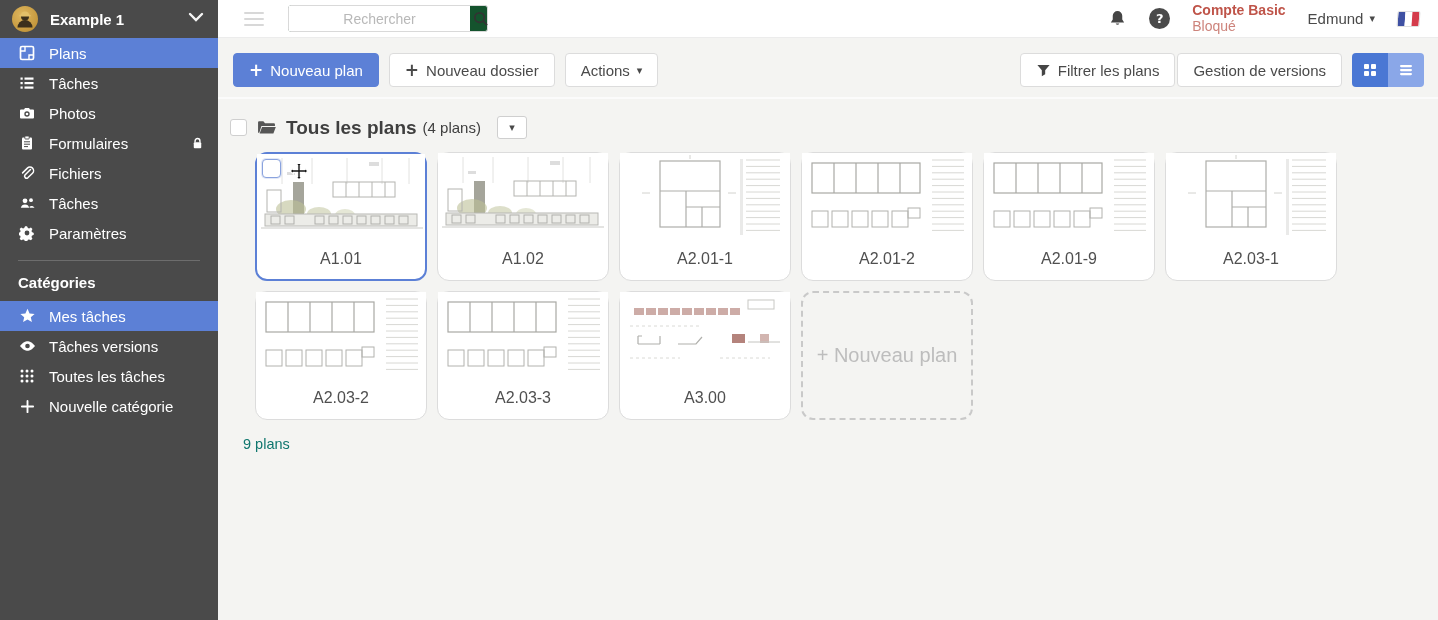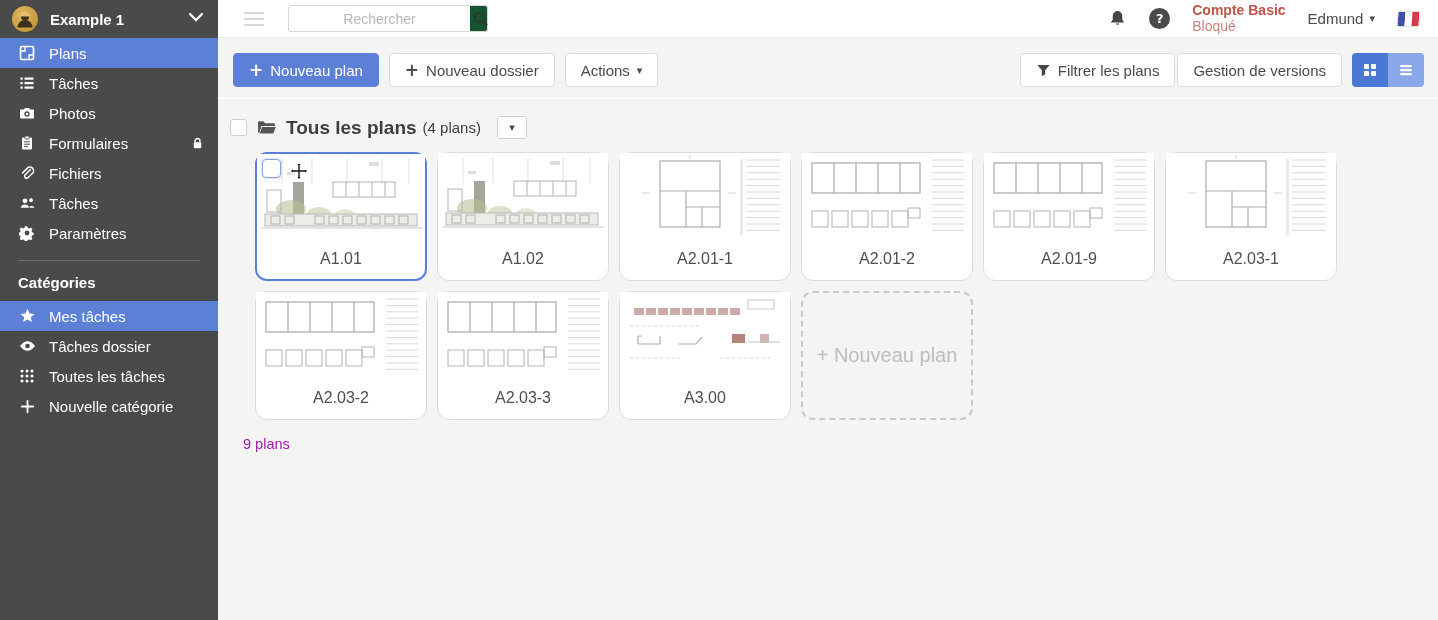--- a/index.html
+++ b/index.html
@@ -66,21 +66,21 @@
   .grid { width:1082px; margin:13px 0 0 37px; display:flex; flex-wrap:wrap; gap:10px; }
   .card { width:172px; height:129px; background:#fff; border:1px solid #dcdcdc; border-radius:12px; position:relative; cursor:pointer; display:flex; flex-direction:column; }
   .card.sel { border:2px solid var(--accent,#5c80d6); }
   .thumb { height:88px; overflow:hidden; background:#fff; }
   .thumb svg { display:block; }
   .card-label { flex:1; display:flex; align-items:center; justify-content:center; font-size:16px; color:#4f4f4f; padding-bottom:4px; }
   .card-checkbox { position:absolute; left:5px; top:5px; width:19px; height:19px; background:#fff; border:1px solid #8aa3de; border-radius:4px; box-shadow:0 0 0 1px rgba(138,163,222,.25); cursor:pointer; }
   .move-cursor { position:absolute; left:32px; top:7px; }
   .card.dashed { background:transparent; border:2px dashed #c9c9c9; align-items:center; justify-content:center; }
   .card.dashed .ph { color:#bdbdbd; font-size:20px; }
-  .footer-count { margin:16px 0 0 25px; font-size:14.5px; color:#a21caf; }
+  .footer-count { margin:16px 0 0 25px; font-size:14.5px; color:#0f766e; }
 </style>
 </head>
 <body>
 
 <div class="app">
 
   <aside class="sidebar">
     <div class="ws-header">
       <span class="avatar">
         <svg width="26" height="26" viewBox="0 0 26 26">
@@ -190,21 +190,21 @@
           </span>
           <span class="lbl">Mes tâches</span>
         </div>
         <div class="side-item">
           <span class="icn">
             <svg width="17" height="16" viewBox="0 0 17 16">
               <path d="M1 8 C4 4.2 6.4 3.2 8.5 3.2 S13 4.2 16 8 C13 11.8 10.6 12.8 8.5 12.8 S4 11.8 1 8z" fill="#fff"></path>
               <circle cx="8.5" cy="8" r="2.3" fill="#4a4a4a"></circle>
             </svg>
           </span>
-          <span class="lbl">Tâches dossier</span>
+          <span class="lbl">Tâches versions</span>
         </div>
         <div class="side-item">
           <span class="icn">
             <svg width="16" height="16" viewBox="0 0 16 16" fill="#fff">
               <g>
                 <circle cx="3" cy="3" r="1.5"></circle>
                 <circle cx="8" cy="3" r="1.5"></circle>
                 <circle cx="13" cy="3" r="1.5"></circle>
                 <circle cx="3" cy="8" r="1.5"></circle>
                 <circle cx="8" cy="8" r="1.5"></circle>

